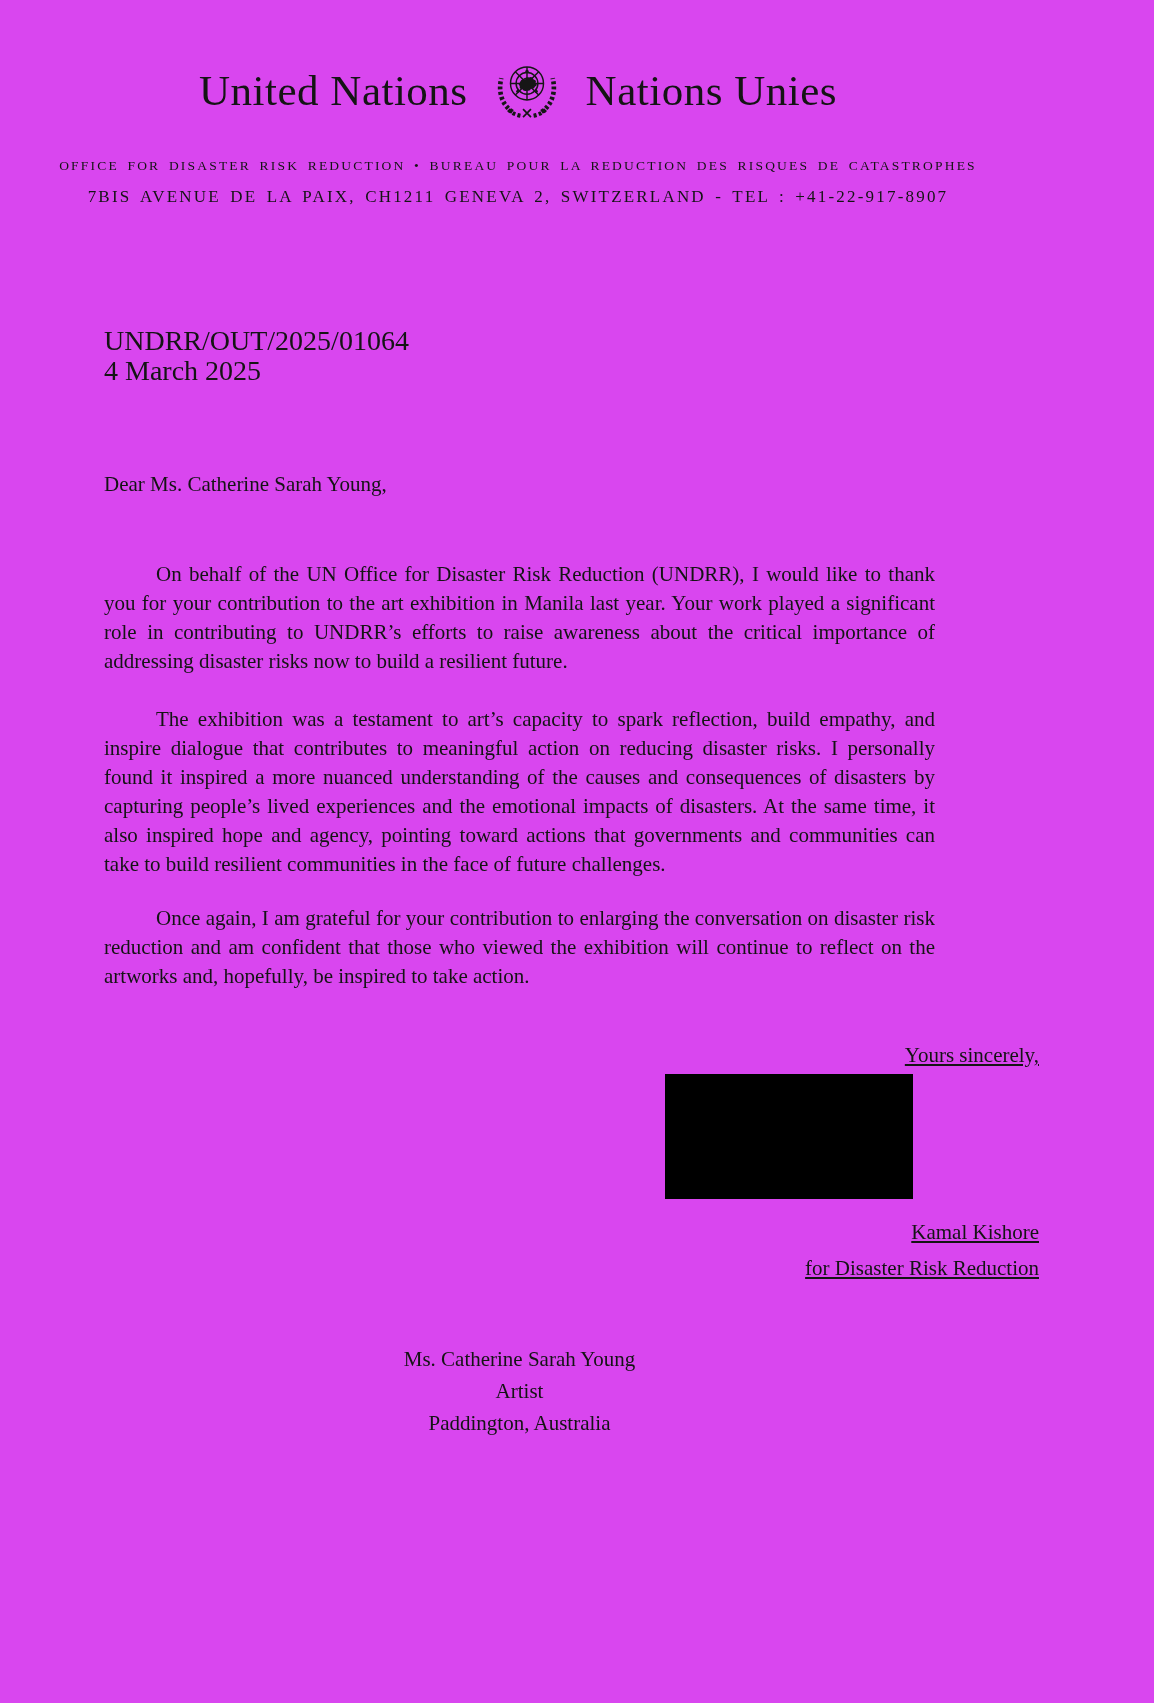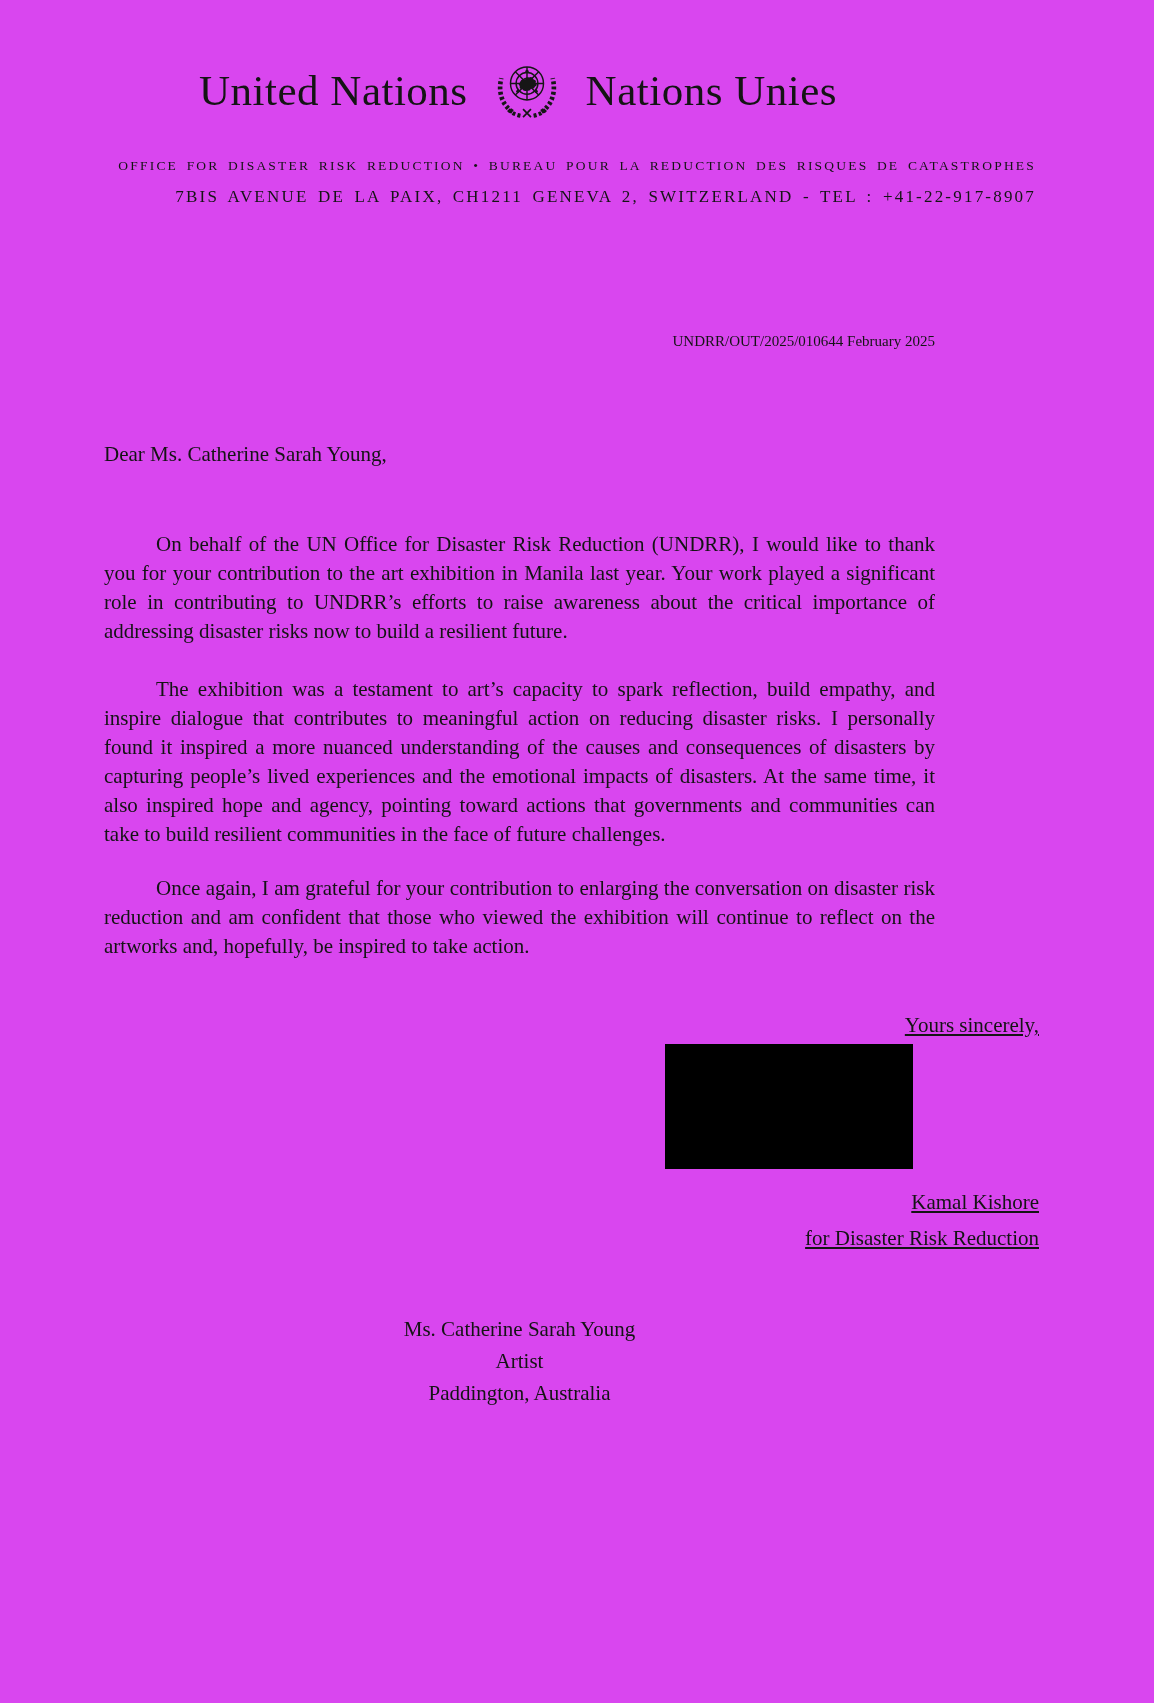--- a/index.html
+++ b/index.html
@@ -33,39 +33,39 @@
     font-size: 43px;
     line-height: 1;
     letter-spacing: 0.5px;
     white-space: nowrap;
   }
   .emblem { width: 66px; height: 66px; flex: 0 0 auto; }
   .subline {
     white-space: nowrap;
     letter-spacing: 2.2px;
     word-spacing: 3px;
-    text-align: right;
   }
   .subline.office  { margin-top: 34px; font-size: 13.5px; }
   .subline.address { margin-top: 13px; font-size: 17px; }
 
   
   .content {
     position: absolute;
     top: 0;
     left: 104px;
     width: 831px;
     font-size: 21px;
   }
   .ref-row {
     margin-top: 326px;
     display: flex;
     justify-content: flex-end;
-    font-size: 15px;
+    font-size: 28px;
     line-height: 30px;
+    flex-direction: column;
   }
   .salutation {
     margin: 84px 0 0 0;
     line-height: 29px;
   }
   p.body-para {
     margin: 0;
     text-align: justify;
     text-indent: 52px;
     line-height: 29px;
@@ -137,21 +137,21 @@
       <span class="title">Nations Unies</span>
     </div>
     <div class="subline office">OFFICE FOR DISASTER RISK REDUCTION • BUREAU POUR LA REDUCTION DES RISQUES DE CATASTROPHES</div>
     <div class="subline address">7BIS AVENUE DE LA PAIX, CH1211 GENEVA 2, SWITZERLAND - TEL : +41-22-917-8907</div>
   </header>
 
   <main class="content">
 
     <div class="ref-row">
       <span>UNDRR/OUT/2025/01064</span>
-      <span>4 February 2025</span>
+      <span>4 March 2025</span>
     </div>
 
     <p class="salutation">Dear Ms. Catherine Sarah Young,</p>
 
     <p class="body-para p1">On behalf of the UN Office for Disaster Risk Reduction (UNDRR), I would like to thank you for your contribution to the art exhibition in Manila last year. Your work played a significant role in contributing to UNDRR’s efforts to raise awareness about the critical importance of addressing disaster risks now to build a resilient future.</p>
     <p class="body-para p2">The exhibition was a testament to art’s capacity to spark reflection, build empathy, and inspire dialogue that contributes to meaningful action on reducing disaster risks. I personally found it inspired a more nuanced understanding of the causes and consequences of disasters by capturing people’s lived experiences and the emotional impacts of disasters. At the same time, it also inspired hope and agency, pointing toward actions that governments and communities can take to build resilient communities in the face of future challenges.</p>
     <p class="body-para p3">Once again, I am grateful for your contribution to enlarging the conversation on disaster risk reduction and am confident that those who viewed the exhibition will continue to reflect on the artworks and, hopefully, be inspired to take action.</p>
 
     <div class="sig-block">
       <div class="closing">Yours sincerely,</div>

